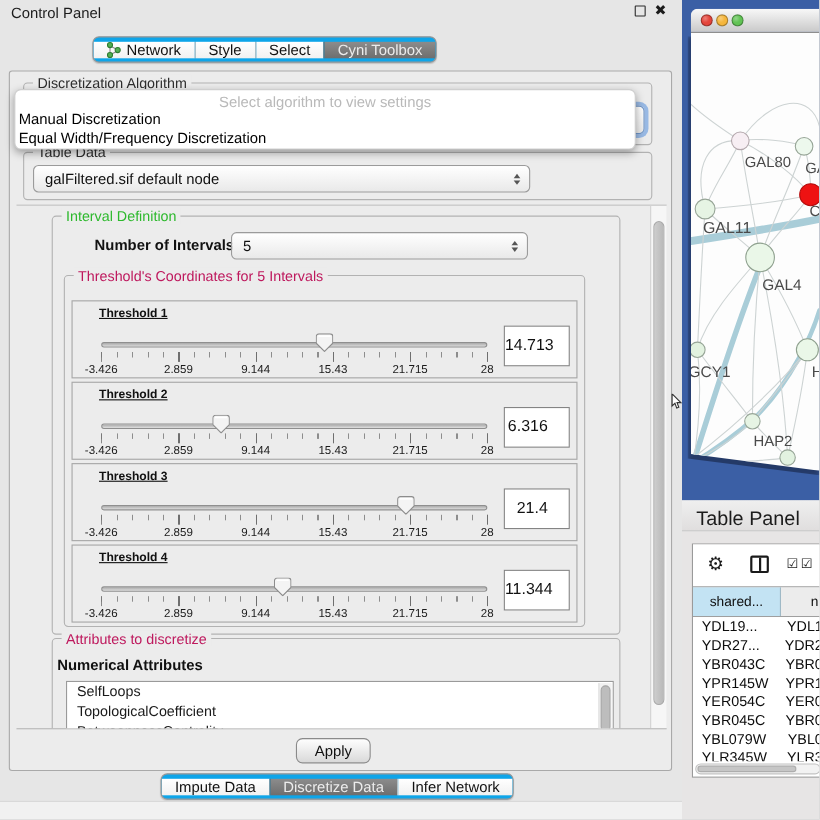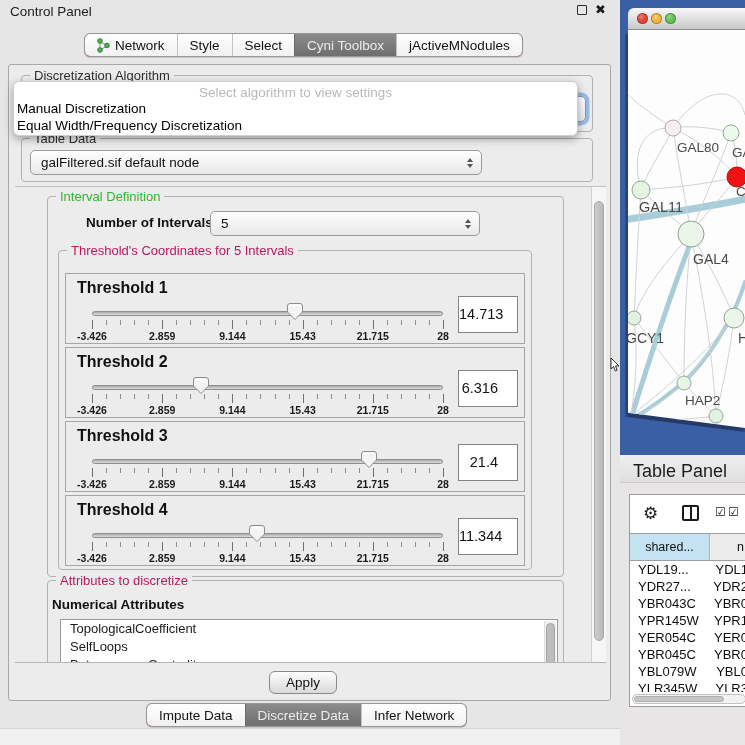--- a/index.html
+++ b/index.html
@@ -7,22 +7,22 @@
   .screen{position:relative;width:745px;height:745px;overflow:hidden;
           font-family:"Liberation Sans","DejaVu Sans",sans-serif;background:#e8e8e8;}
 
   
   .cp{position:absolute;left:0;top:0;width:620px;height:745px;background:#e6e6e6;}
   .cp-title{position:absolute;left:10px;top:4px;font-size:13.5px;color:#1c1c1c;}
   .win-btns{position:absolute;right:14px;top:4px;display:flex;gap:8px;align-items:center;}
   .float-box{width:10px;height:10px;border:1.6px solid #2b2b2b;border-radius:1px;}
   .close-x{font-size:13px;font-weight:bold;color:#1b1b1b;line-height:12px;}
 
-  .seg{position:absolute;display:inline-flex;background:#c2410c;border:1px solid #979797;
-       border-radius:6px;overflow:hidden;height:24px;box-shadow:0 1px 1px rgba(0,0,0,.15);}
+  .seg{position:absolute;display:inline-flex;background:#0ea5e9;border:1px solid #979797;
+       border-radius:6px;overflow:hidden;height:24px;box-shadow:0 1px 1px rgba(0,0,0,.15);align-items:center;}
   .seg-item{display:flex;align-items:center;gap:5px;padding:0 12px;font-size:13.5px;color:#111;
             background:linear-gradient(#ffffff,#f1f1f1);border-left:1px solid #c3c3c3;white-space:nowrap;cursor:default;}
   .seg-item:first-child{border-left:none;}
   .seg-item.selected{background:linear-gradient(#8c8c8c,#6e6e6e);color:#ececec;border-left-color:#6a6a6a;}
 
   .cp-body{position:absolute;left:8px;top:64px;width:603px;height:637px;background:#ececec;
            border:1px solid #a9a9a9;border-radius:3px;}
 
   .group{position:absolute;border:1px solid #b2b2b2;border-radius:4px;}
   .legend{position:absolute;top:-8px;left:8px;background:#ececec;padding:0 4px;font-size:13px;color:#2e2e2e;white-space:nowrap;}
@@ -44,28 +44,28 @@
 
   .scrollarea{position:absolute;left:6px;top:121px;width:591px;height:477px;overflow:hidden;
               border-top:1px solid #c2c2c2;border-bottom:1px solid #b5b5b5;background:#ececec;}
   .vsb{position:absolute;right:0;top:0;width:15px;height:100%;background:#f6f6f6;border-left:1px solid #d2d2d2;}
   .vsb .thumb{position:absolute;left:2px;top:14px;width:10px;height:440px;background:linear-gradient(90deg,#cdcdcd,#b9b9b9);
               border:1px solid #a9a9a9;border-radius:5px;}
 
   .noi-label{position:absolute;left:38px;top:18px;font-size:13.5px;font-weight:bold;color:#111;}
 
   .th-row{position:relative;width:460px;height:71px;border:1px solid #a6a6a6;background:#ececec;margin-bottom:3px;}
-  .th-label{position:absolute;left:11px;top:5px;font-size:16px;font-weight:bold;color:#111;}
+  .th-label{position:absolute;left:24px;top:5px;font-size:11px;font-weight:bold;color:#111;text-decoration:underline;}
   .th-track{position:absolute;left:26px;top:37px;width:351px;height:5px;border:1px solid #8f8f8f;border-radius:3px;
             background:linear-gradient(#ababab,#dcdcdc);}
   .ticks-min{position:absolute;left:26px;top:46px;width:352px;height:5px;
              background-image:repeating-linear-gradient(to right,#8d8d8d 0 1px,transparent 1px 14.04px);}
   .ticks-maj{position:absolute;left:26px;top:46px;width:352px;height:9px;
              background-image:repeating-linear-gradient(to right,#6f6f6f 0 1px,transparent 1px 70.2px);}
-  .ticklab{position:absolute;top:56px;transform:translateX(-50%);font-size:10.5px;font-weight:bold;color:#1a1a1a;white-space:nowrap;}
+  .ticklab{position:absolute;top:56px;transform:translateX(-50%);font-size:10.5px;font-weight:normal;color:#1a1a1a;white-space:nowrap;}
   .th-thumb{position:absolute;top:29px;}
   .th-value{position:absolute;left:392px;top:22px;width:60px;height:37px;background:#fff;border:1px solid #848484;
             font-size:14.5px;color:#111;text-align:right;padding-right:19px;line-height:35px;}
 
   .attr-sub{position:absolute;left:4px;top:16px;font-size:13.5px;font-weight:bold;color:#111;}
   .listbox{position:absolute;left:12px;top:38px;width:498px;height:120px;background:#fff;border:1px solid #9a9a9a;}
   .list-item{font-size:13px;color:#1a1a1a;padding-left:9px;line-height:18px;white-space:nowrap;}
   .list-vsb{position:absolute;right:1px;top:1px;width:12px;height:118px;background:#f1f1f1;border-left:1px solid #ddd;}
   .list-vsb .thumb{position:absolute;left:1px;top:2px;width:9px;height:42px;background:#bdbdbd;border:1px solid #a5a5a5;border-radius:5px;}
 
@@ -134,23 +134,20 @@
           <span>Network</span>
         </div>
         <div class="seg-item">
           <span>Style</span>
         </div>
         <div class="seg-item">
           <span>Select</span>
         </div>
         <div class="seg-item selected">
           <span>Cyni Toolbox</span>
-        </div>
-        <div class="seg-item">
-          <span>jActiveMNodules</span>
         </div>
       </div>
 
     <div class="cp-body">
 
       <div class="group" style="left:12px;top:10px;width:572px;height:57px;">
         <div class="legend">Discretization Algorithm</div>
         <div class="combo focus" style="left:8px;top:20px;width:556px;height:26px;">
           <div class="stepper">
               <div class="tri-up"></div>
@@ -264,22 +261,22 @@
           </div>
         </div>
 
         <div class="group" style="left:32px;top:393px;width:517px;height:160px;">
           <div class="legend blue">Attributes to discretize</div>
           <div class="attr-sub">Numerical Attributes</div>
           <div class="listbox" id="attr-list">
             <div class="list-vsb">
                 <div class="thumb"></div>
               </div>
-          <div class="list-item">TopologicalCoefficient</div>
-              <div class="list-item">SelfLoops</div>
+          <div class="list-item">SelfLoops</div>
+              <div class="list-item">TopologicalCoefficient</div>
               <div class="list-item">BetweennessCentrality</div>
             </div>
         </div>
 
         <div class="vsb">
             <div class="thumb"></div>
           </div>
       </div>
 
       <button class="btn" style="left:260px;top:606px;width:68px;height:23px;">Apply</button>

